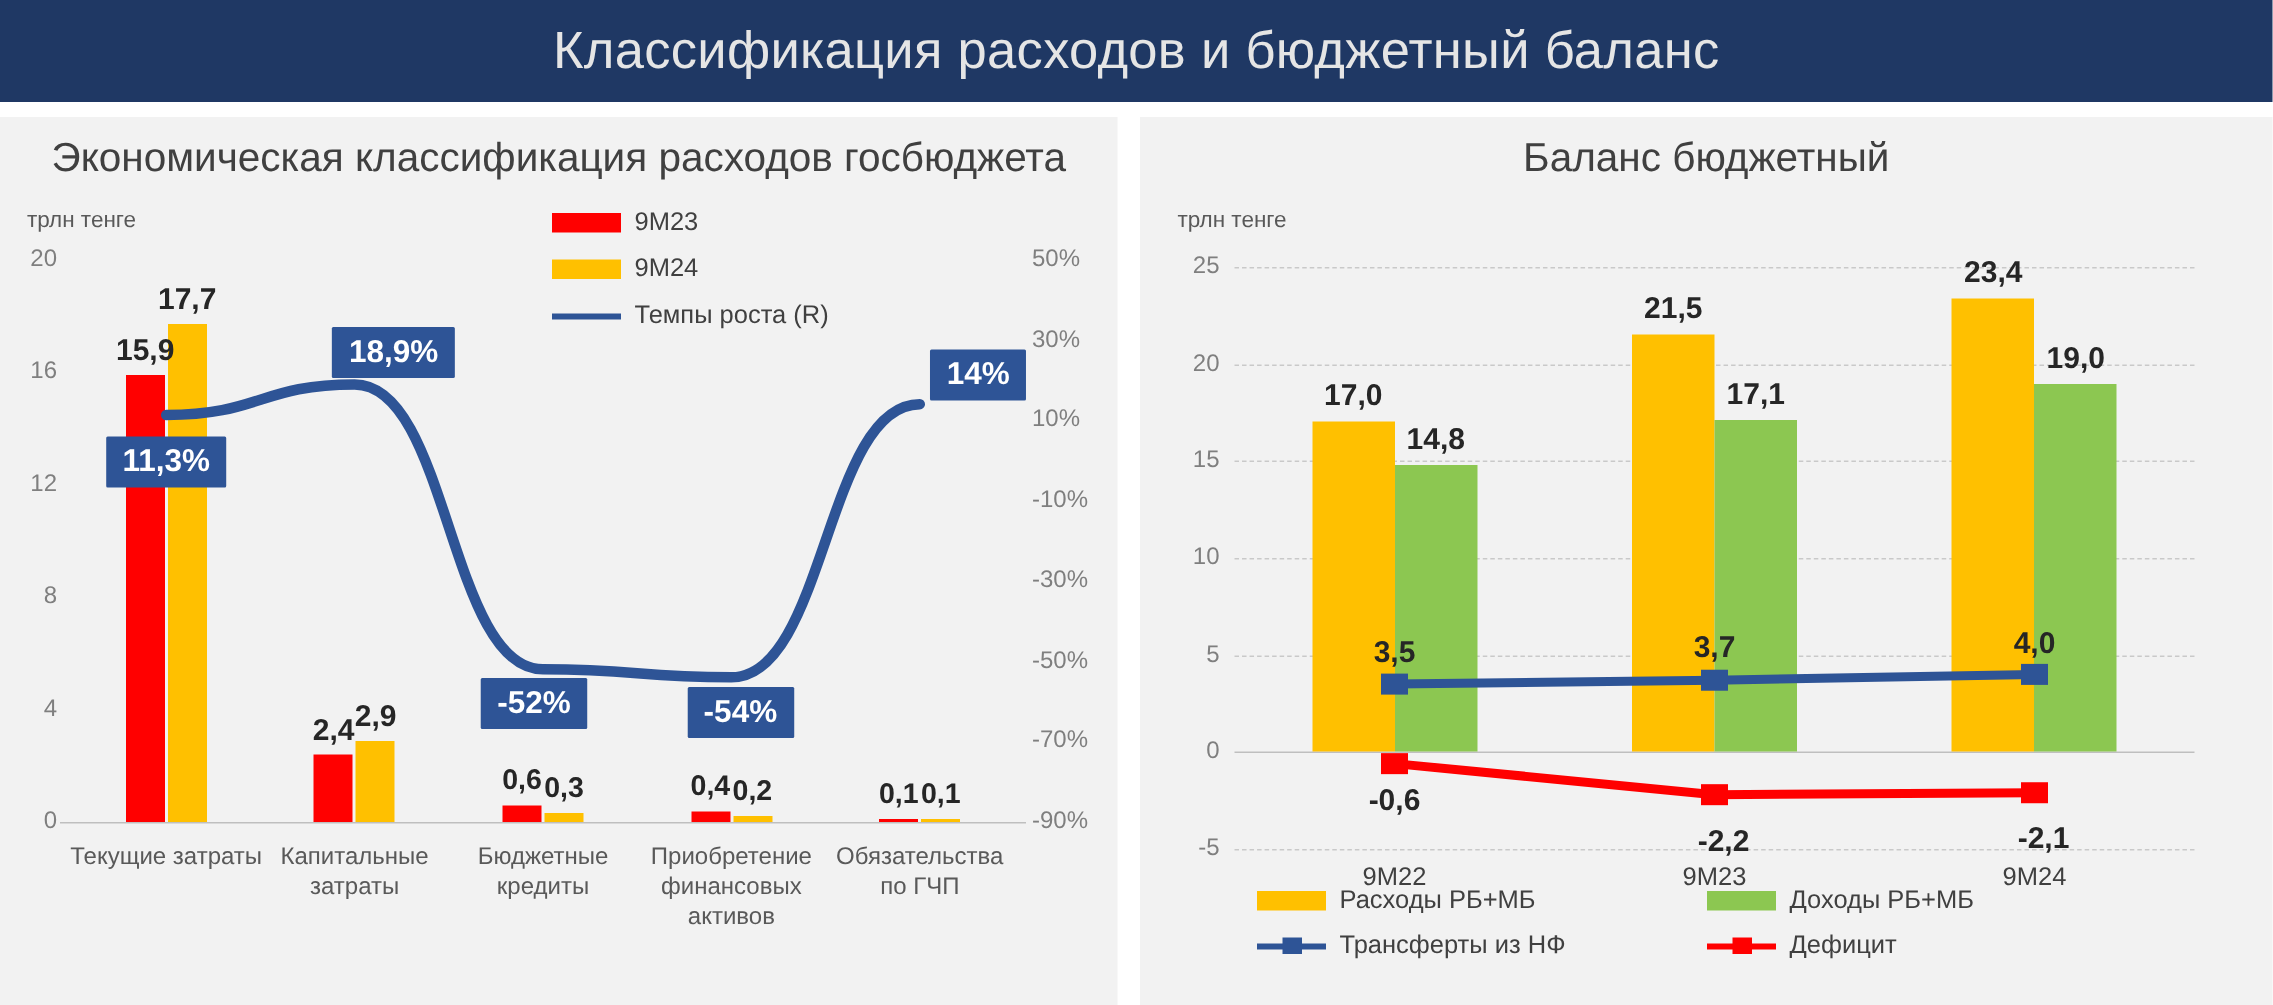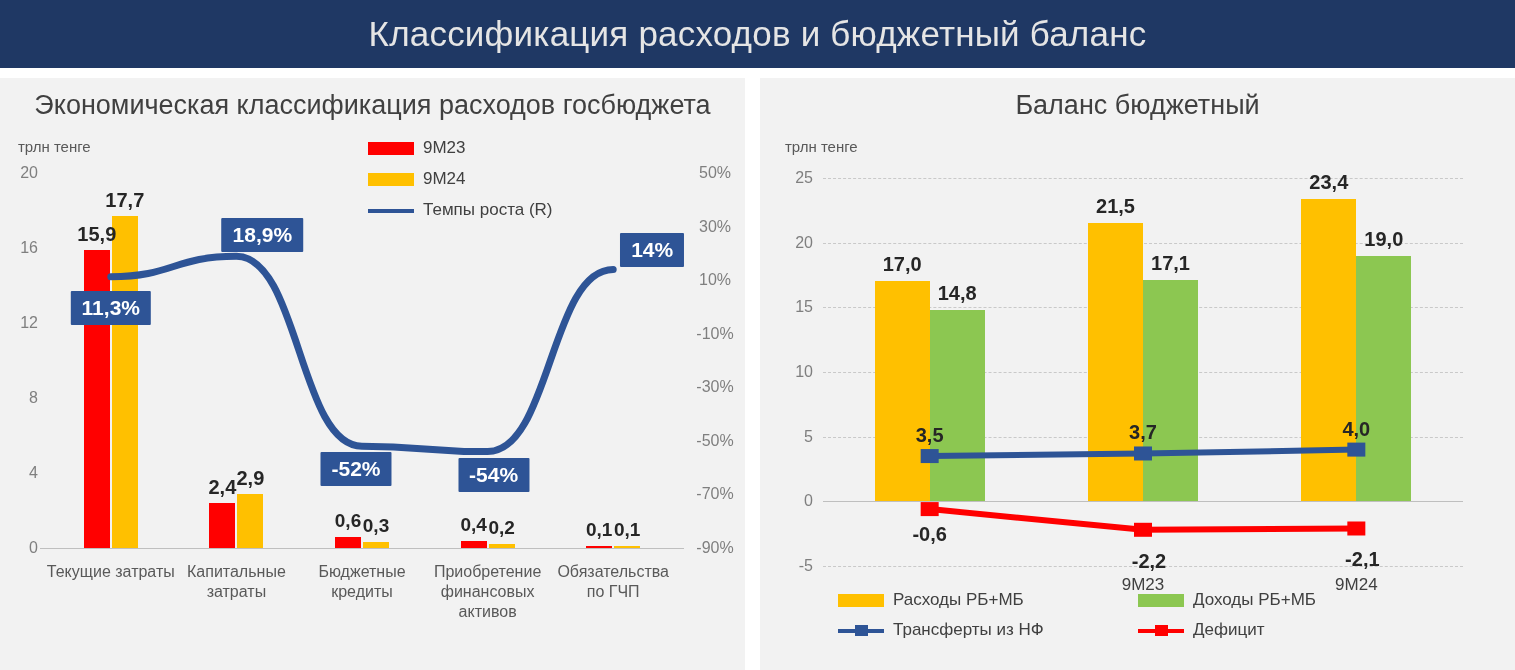--- a/index.html
+++ b/index.html
@@ -41,21 +41,21 @@
 
   
   .plot{position:absolute;}
   #left-plot{left:48px;top:95px;width:628px;height:375px;}
   #right-plot{left:63px;top:100px;width:640px;height:388px;}
 
   .axis-label{
     position:absolute;font-size:16px;color:#7F7F7F;text-align:right;
     transform:translateY(-50%);white-space:nowrap;
   }
-  .axis-label.right-side{text-align:center;}
+  .axis-label.right-side{text-align:left;}
 
   .gridline{position:absolute;height:1px;background:transparent;
     border-top:1px dashed #C9C9C9;}
   .zeroline{position:absolute;height:1px;background:#BFBFBF;border:0;}
 
   
   .bar{position:absolute;bottom:0;}
   .bar.red{background:#FF0000;}
   .bar.yellow{background:#FFC000;}
   .bar.green{background:#8CC751;}
@@ -220,20 +220,21 @@
         <div class="axis-label" style="left: -42px; width: 32px; top: 129.333px;">15</div>
         <div class="gridline" style="left: 0px; width: 640px; top: 129.333px;"></div>
         <div class="axis-label" style="left: -42px; width: 32px; top: 64.6667px;">20</div>
         <div class="gridline" style="left: 0px; width: 640px; top: 64.6667px;"></div>
         <div class="axis-label" style="left: -42px; width: 32px; top: 0px;">25</div>
         <div class="gridline" style="left: 0px; width: 640px; top: 0px;"></div>
         <div class="bar yellow" style="left: 51.6667px; width: 55px; bottom: 64.6667px; height: 219.867px;"></div>
         <div class="bar green" style="left: 106.667px; width: 55px; bottom: 64.6667px; height: 191.413px;"></div>
         <div class="bar-label" style="left: 79.1667px; top: 75.4667px;">17,0</div>
         <div class="bar-label" style="left: 134.167px; top: 103.92px;">14,8</div>
+        <div class="cat-label bold" style="left: 106.667px; top: 396px; width: 213.333px;">9M22</div>
         <div class="bar yellow" style="left: 265px; width: 55px; bottom: 64.6667px; height: 278.067px;"></div>
         <div class="bar green" style="left: 320px; width: 55px; bottom: 64.6667px; height: 221.16px;"></div>
         <div class="bar-label" style="left: 292.5px; top: 17.2667px;">21,5</div>
         <div class="bar-label" style="left: 347.5px; top: 74.1733px;">17,1</div>
         <div class="cat-label bold" style="left: 320px; top: 396px; width: 213.333px;">9M23</div>
         <div class="bar yellow" style="left: 478.333px; width: 55px; bottom: 64.6667px; height: 302.64px;"></div>
         <div class="bar green" style="left: 533.333px; width: 55px; bottom: 64.6667px; height: 245.733px;"></div>
         <div class="bar-label" style="left: 505.833px; top: -7.30667px;">23,4</div>
         <div class="bar-label" style="left: 560.833px; top: 49.6px;">19,0</div>
         <div class="cat-label bold" style="left: 533.333px; top: 396px; width: 213.333px;">9M24</div>

